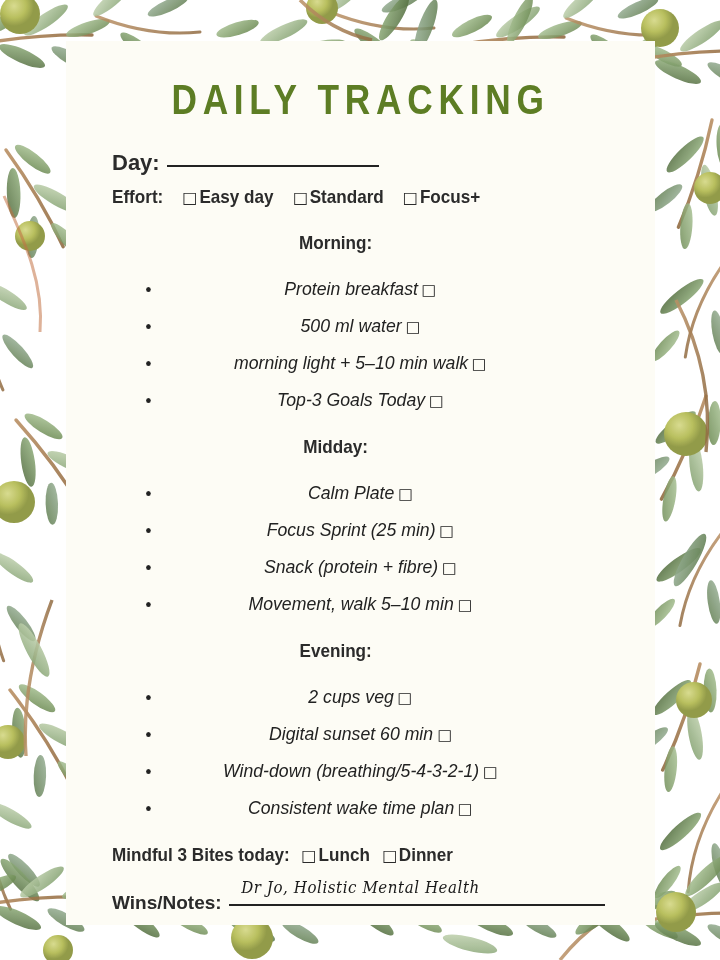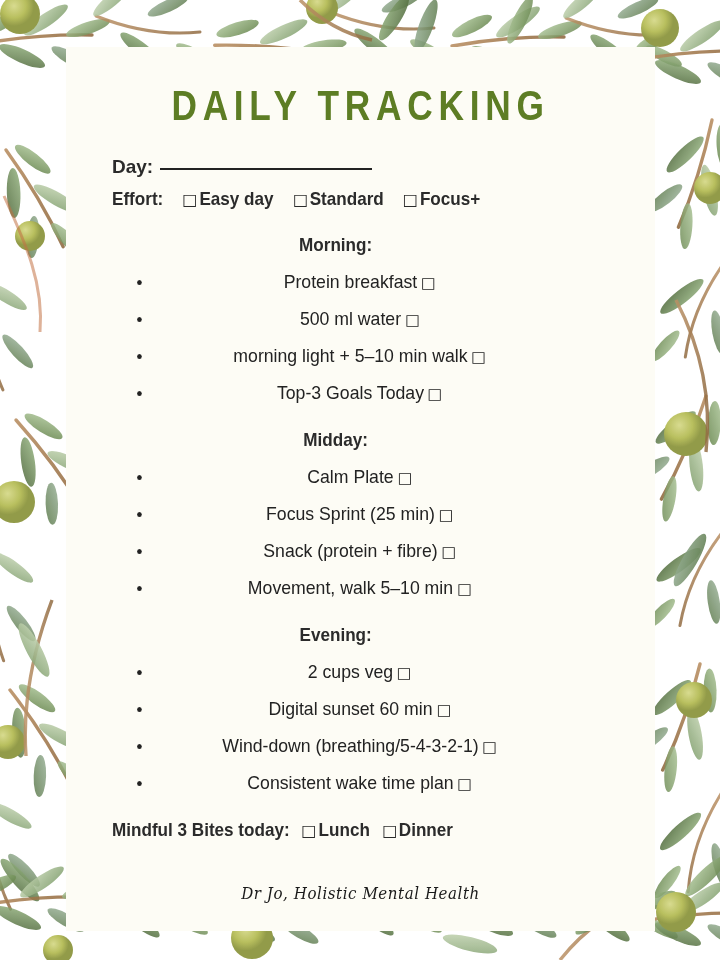--- a/index.html
+++ b/index.html
@@ -22,21 +22,21 @@
     inset: 0;
     width: 720px;
     height: 960px;
     z-index: 0;
   }
 
   
   #card {
     position: absolute;
     left: 66px;
-    top: 47px;
+    top: 41px;
     width: 589px;
     height: 884px;
     background: #fdfcf5;
     z-index: 1;
     padding: 22px 0 0 0;
   }
 
   .inner { padding: 0 46px; }
 
   #page-title {
@@ -57,21 +57,21 @@
   .bold-lbl {
     font-family: "Liberation Sans Narrow", "Liberation Sans", sans-serif;
     font-weight: bold;
     color: #2b2b2b;
     transform: scaleX(0.9);
     transform-origin: left center;
     white-space: nowrap;
   }
 
   .field-row {
-    font-size: 19px;
+    font-size: 22px;
     margin-bottom: 10px;
     display: block;
   }
 
   .rule {
     display: inline-block;
     border-bottom: 2.2px solid #222222;
     vertical-align: 3px;
     margin-left: 7px;
   }
@@ -96,22 +96,23 @@
 
   .section { margin-bottom: 17px; text-align: center; }
 
   .section-head {
     font-size: 19px;
     margin-bottom: 8px;
   }
 
   ul.checklist {
     list-style: none;
-    margin: 8px;
+    margin: 17px;
     padding: 0 0 0 32px;
+    font-style: italic;
   }
 
   ul.checklist li {
     position: relative;
     font-family: "Liberation Sans Narrow", "Liberation Sans", sans-serif;
     font-size: 19px;
     color: #222222;
     line-height: 35px;
     white-space: nowrap;
     transform: scaleX(0.93);
@@ -310,18 +311,21 @@
         <li><span class="dot"></span><span>Digital sunset 60 min</span><span class="cbx">□</span></li>
         <li><span class="dot"></span><span>Wind-down (breathing/5-4-3-2-1)</span><span class="cbx">□</span></li>
         <li><span class="dot"></span><span>Consistent wake time plan</span><span class="cbx">□</span></li>
       </ul>
     </div>
 
     <div id="mindful-row" class="bold-lbl">
       <span>Mindful 3 Bites today:</span><span class="meal"><span class="cbx">□</span><span>Lunch</span></span><span class="meal"><span class="cbx">□</span><span>Dinner</span></span>
     </div>
 
+    <div id="notes-row">
+      <span class="bold-lbl">Wins/Notes:</span><span class="rule rule-notes"></span>
+    </div>
 
   </div>
 
   <div id="signature">Dr Jo, Holistic Mental Health</div>
 
 </div>
 
 </body></html>

